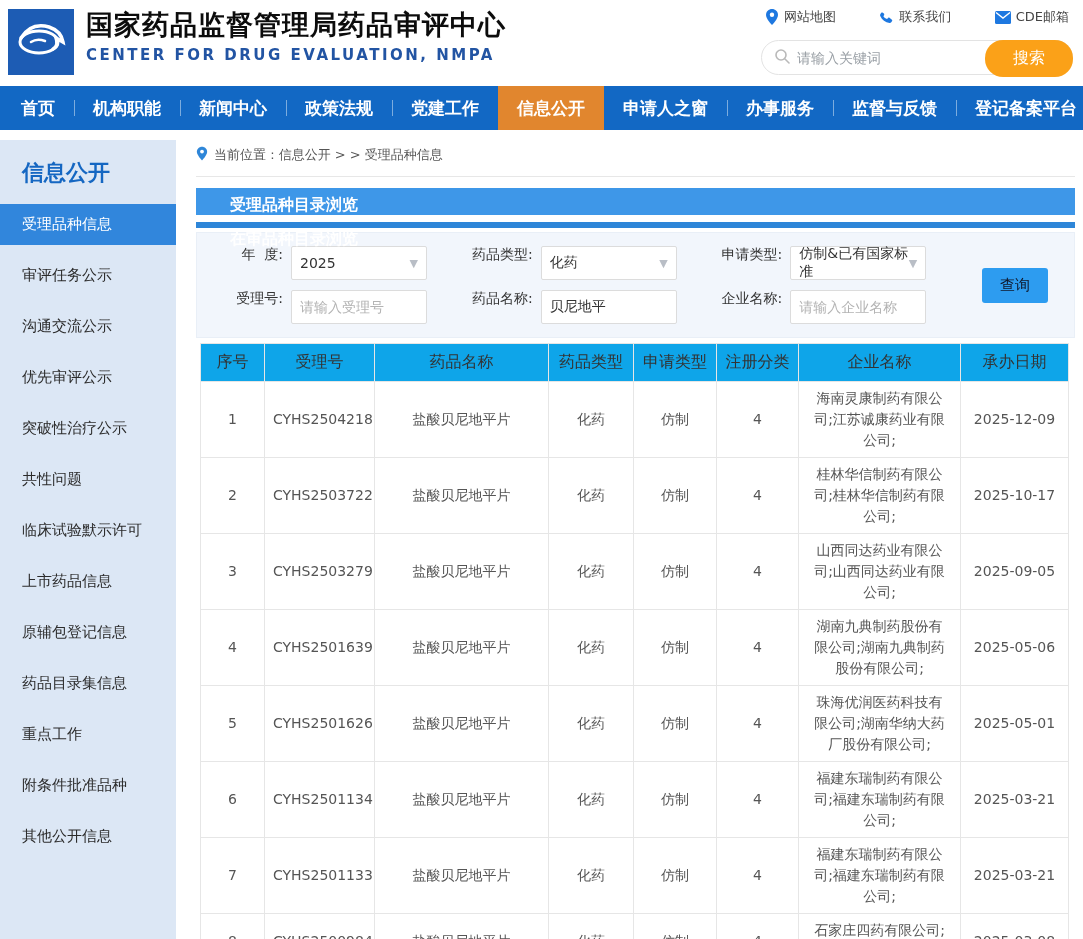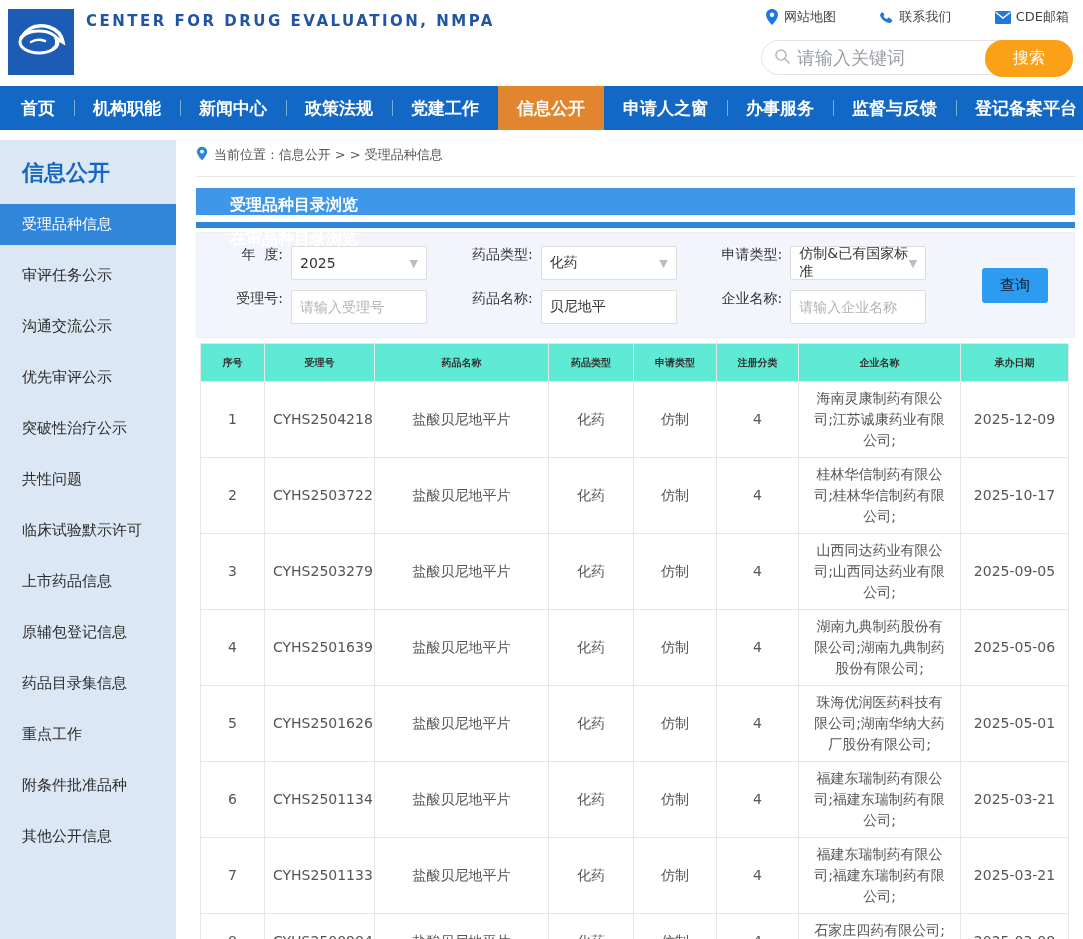--- a/index.html
+++ b/index.html
@@ -11,21 +11,21 @@
   .logo { width:66px; height:66px; background:#1D5CB4; margin:9px 0 0 8px; display:flex; align-items:center; justify-content:center; cursor:pointer; }
   .titles { margin:8px 0 0 12px; }
   .site-title { font-size:27px; font-weight:bold; color:#0c0c0c; letter-spacing:1px; line-height:34px; }
   .site-subtitle { font-size:15px; font-weight:bold; color:#2254A3; letter-spacing:2.5px; margin-top:4px; }
   .header-right { position:absolute; right:10px; top:8px; width:312px; }
   .top-links { display:flex; justify-content:space-between; padding:0 4px; }
   .top-link { display:flex; align-items:center; gap:5px; font-size:13px; color:#444; cursor:pointer; }
   .top-link svg { display:block; }
   .search-bar { margin-top:14px; height:35px; border:1px solid #e3e3e3; border-radius:18px; background:#fff;
     display:flex; align-items:center; padding-left:12px; position:relative; }
-  .search-bar input { border:none; outline:none; flex:1; font-size:18px; color:#333; background:transparent; margin-left:7px; font-family:inherit; }
+  .search-bar input { border:none; outline:none; flex:1; font-size:14px; color:#333; background:transparent; margin-left:7px; font-family:inherit; }
   .search-bar input::placeholder { color:#9aa0a6; }
   .search-btn { position:absolute; right:-1px; top:-1px; height:37px; width:88px; background:#FBA118; color:#fff;
     border:none; border-radius:18px; font-size:16px; cursor:pointer; font-family:inherit; }
 
   
   .nav { height:44px; background:#1268C4; display:flex; align-items:stretch; justify-content:space-between; padding:0 2px; }
   .nav-item { display:flex; align-items:center; padding:0 19px; color:#fff; font-size:17px; font-weight:bold;
     cursor:pointer; position:relative; white-space:nowrap; }
   .nav-item + .nav-item::before { content:""; position:absolute; left:0; top:14px; bottom:14px; width:1px; background:rgba(255,255,255,.45); }
   .nav-item.active { background:#E1862E; }
@@ -62,41 +62,42 @@
   .control .caret { color:#b9bec6; font-size:11px; }
   .control input { border:none; outline:none; width:100%; font-size:14px; color:#333; background:transparent; font-family:inherit; }
   .control input::placeholder { color:#b3b3b3; }
   .query-btn { width:66px; height:35px; background:#2D9CF0; border:none; border-radius:3px; color:#0f172a;
     font-size:15px; cursor:pointer; margin:0 14px 0 22px; font-family:inherit; }
 
   
   .table-wrap { margin-top:5px; padding-left:4px; }
   table { border-collapse:collapse; width:868px; table-layout:fixed; }
   th, td { border:1px solid #e6e6e6; text-align:center; vertical-align:middle; }
-  th { background:#5eead4; font-size:10px; color:#333; font-weight:bold; height:38px; }
+  th { background:#0ea5e9; font-size:16px; color:#333; font-weight:normal; height:38px; }
   td { font-size:14px; color:#555; padding:6px 8px; line-height:21px; }
   td.company { padding:6px 12px; }
   td.nowrap { white-space:nowrap; }
   col.c-idx{width:64px} col.c-no{width:110px} col.c-drug{width:174px} col.c-type{width:85px}
   col.c-app{width:83px} col.c-reg{width:82px} col.c-comp{width:162px} col.c-date{width:108px}
 </style>
 </head>
 <body>
 
 <div class="header">
   <div class="logo">
     <span>
       <svg width="52" height="44" viewBox="0 0 52 44">
         <ellipse cx="24" cy="24" rx="19" ry="11" fill="none" stroke="#fff" stroke-width="3"></ellipse>
         <path d="M6 20 Q16 4 34 9 Q46 13 48 24 L41 20 Q44 28 38 31" fill="none" stroke="#fff" stroke-width="3.5" stroke-linecap="round"></path>
         <path d="M16 24 q6 -4 14 -1" fill="none" stroke="#fff" stroke-width="2.5" stroke-linecap="round"></path>
       </svg>
     </span>
   </div>
   <div class="titles">
+    <div class="site-title">国家药品监督管理局药品审评中心</div>
     <div class="site-subtitle">CENTER FOR DRUG EVALUATION, NMPA</div>
   </div>
 
   <div class="header-right">
     <div class="top-links">
       <span class="top-link">
         <span>
           <svg width="14" height="16" viewBox="0 0 14 16">
               <path d="M7 0C3.7 0 1 2.6 1 5.9 1 10 7 16 7 16s6-6 6-10.1C13 2.6 10.3 0 7 0z" fill="#1E78E0"></path>
               <circle cx="7" cy="5.7" r="2.2" fill="#fff"></circle>

